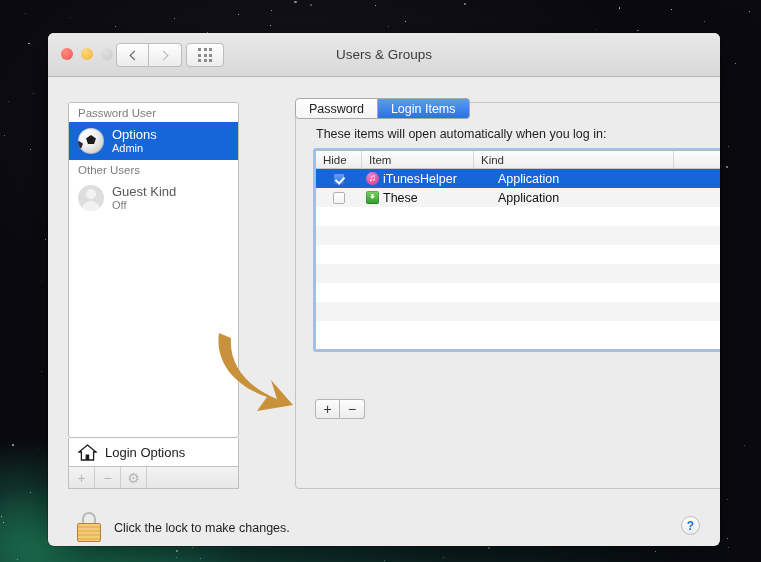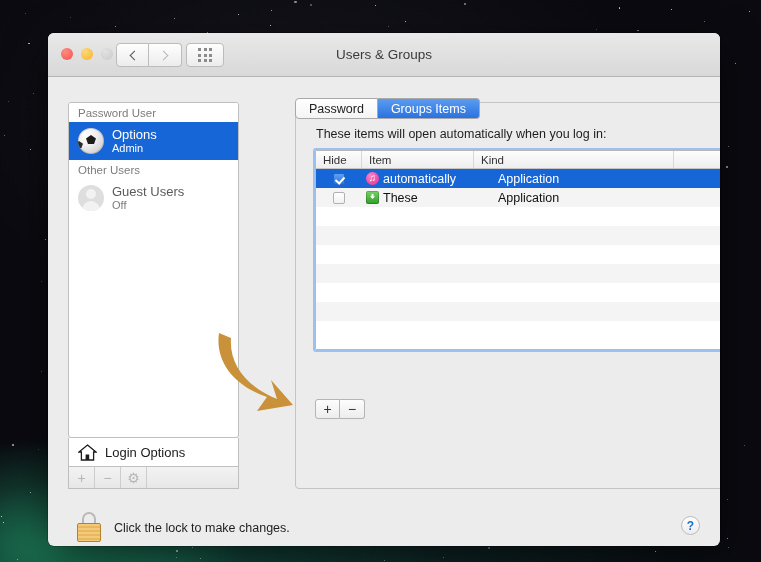--- a/index.html
+++ b/index.html
@@ -545,21 +545,21 @@
           <div class="uname">Options</div>
           <div class="usub">Admin</div>
         </div>
       </div>
 
       <div class="grouphdr">Other Users</div>
 
       <div class="userrow guest">
         <div class="avatar guest"></div>
         <div>
-          <div class="uname">Guest Users</div>
+          <div class="uname">Guest Kind</div>
           <div class="usub">Off</div>
         </div>
       </div>
     </div>
 
     <div class="loginopts">
       <svg width="19" height="17" viewBox="0 0 19 17">
         <path d="M9.5 1 L18 8 L15.6 8 L15.6 16 L3.4 16 L3.4 8 L1 8 Z" fill="none" stroke="#1b1b1b" stroke-width="1.3"></path>
         <rect x="7.6" y="10.5" width="3.6" height="5.5" fill="#1b1b1b"></rect>
       </svg>
@@ -567,41 +567,41 @@
     </div>
 
     <div class="sidebtns">
       <div class="sb">+</div>
       <div class="sb">−</div>
       <div class="sb">⚙</div>
     </div>
 
     <div class="tabs">
       <div class="tab first">Password</div>
-      <div class="tab last">Groups Items</div>
+      <div class="tab last">Login Items</div>
     </div>
 
     <div class="pane">
       <div class="intro">These items will open automatically when you log in:</div>
 
       <div class="tablewrap">
         <div class="thead">
           <div class="th hide">Hide</div>
           <div class="th item">Item</div>
           <div class="th kind">Kind</div>
           <div class="th pad"></div>
         </div>
 
         <div class="trow sel">
           <div class="c-hide">
             <span class="cbox on"></span>
           </div>
           <div class="c-item">
             <span class="appicon itunes"></span>
-            <span>automatically</span>
+            <span>iTunesHelper</span>
           </div>
           <div class="c-kind">Application</div>
         </div>
 
         <div class="trow alt">
           <div class="c-hide">
             <span class="cbox"></span>
           </div>
           <div class="c-item">
             <span class="appicon system"></span>

